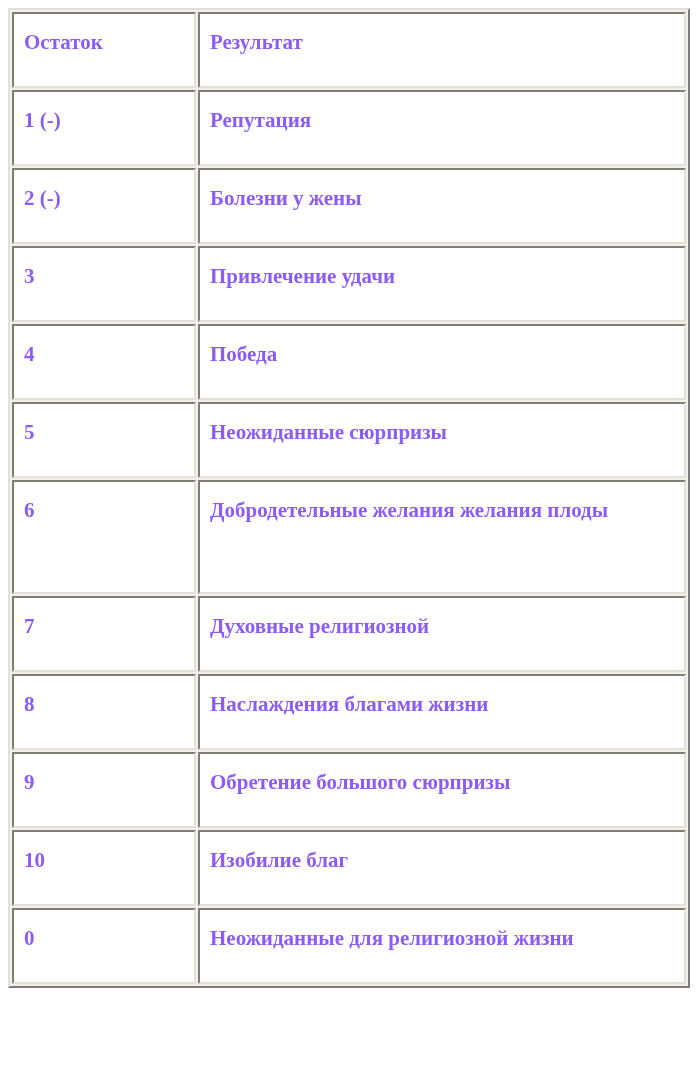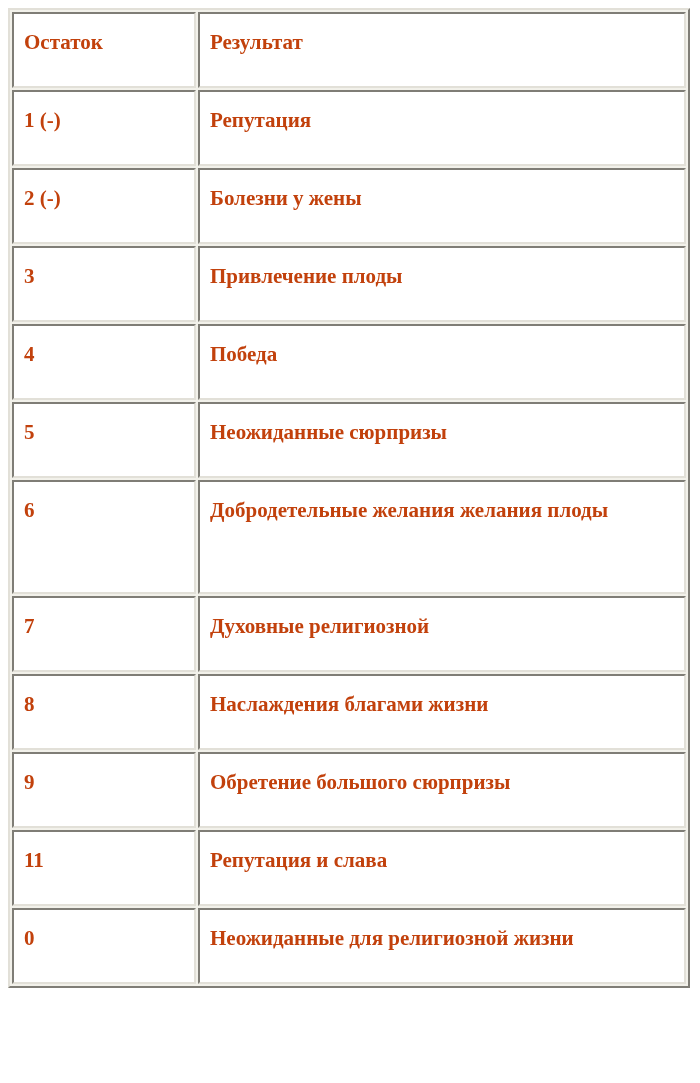--- a/index.html
+++ b/index.html
@@ -29,21 +29,21 @@
       background: #ffffff;
       border-top: 2px solid #7f7d76;
       border-left: 2px solid #7f7d76;
       border-right: 2px solid #e2e0d8;
       border-bottom: 2px solid #e2e0d8;
       vertical-align: top;
       font-family: "Liberation Serif", "DejaVu Serif", serif;
       font-weight: bold;
       font-size: 21px;
       line-height: 33px;
-      color: #c2410c;
+      color: #8b5cf6;
       padding: 12px 10px 0 10px;
       height: 60px;
     }
     table.result-table td.col-rem {
       width: 160px;
     }
     table.result-table tr.tall td {
       height: 98px;
     }
   </style>
@@ -60,21 +60,21 @@
       <tr>
         <td class="col-rem">1 (-)</td>
         <td>Репутация</td>
       </tr>
       <tr>
         <td class="col-rem">2 (-)</td>
         <td>Болезни у жены</td>
       </tr>
       <tr>
         <td class="col-rem">3</td>
-        <td>Привлечение плоды</td>
+        <td>Привлечение удачи</td>
       </tr>
       <tr>
         <td class="col-rem">4</td>
         <td>Победа</td>
       </tr>
       <tr>
         <td class="col-rem">5</td>
         <td>Неожиданные сюрпризы</td>
       </tr>
       <tr class="tall">
@@ -87,22 +87,22 @@
       </tr>
       <tr>
         <td class="col-rem">8</td>
         <td>Наслаждения благами жизни</td>
       </tr>
       <tr>
         <td class="col-rem">9</td>
         <td>Обретение большого сюрпризы</td>
       </tr>
       <tr>
-        <td class="col-rem">11</td>
-        <td>Репутация и слава</td>
+        <td class="col-rem">10</td>
+        <td>Изобилие благ</td>
       </tr>
       <tr>
         <td class="col-rem">0</td>
         <td>Неожиданные для религиозной жизни</td>
       </tr>
     </tbody>
   </table>
 </div>
 
 </body></html>

